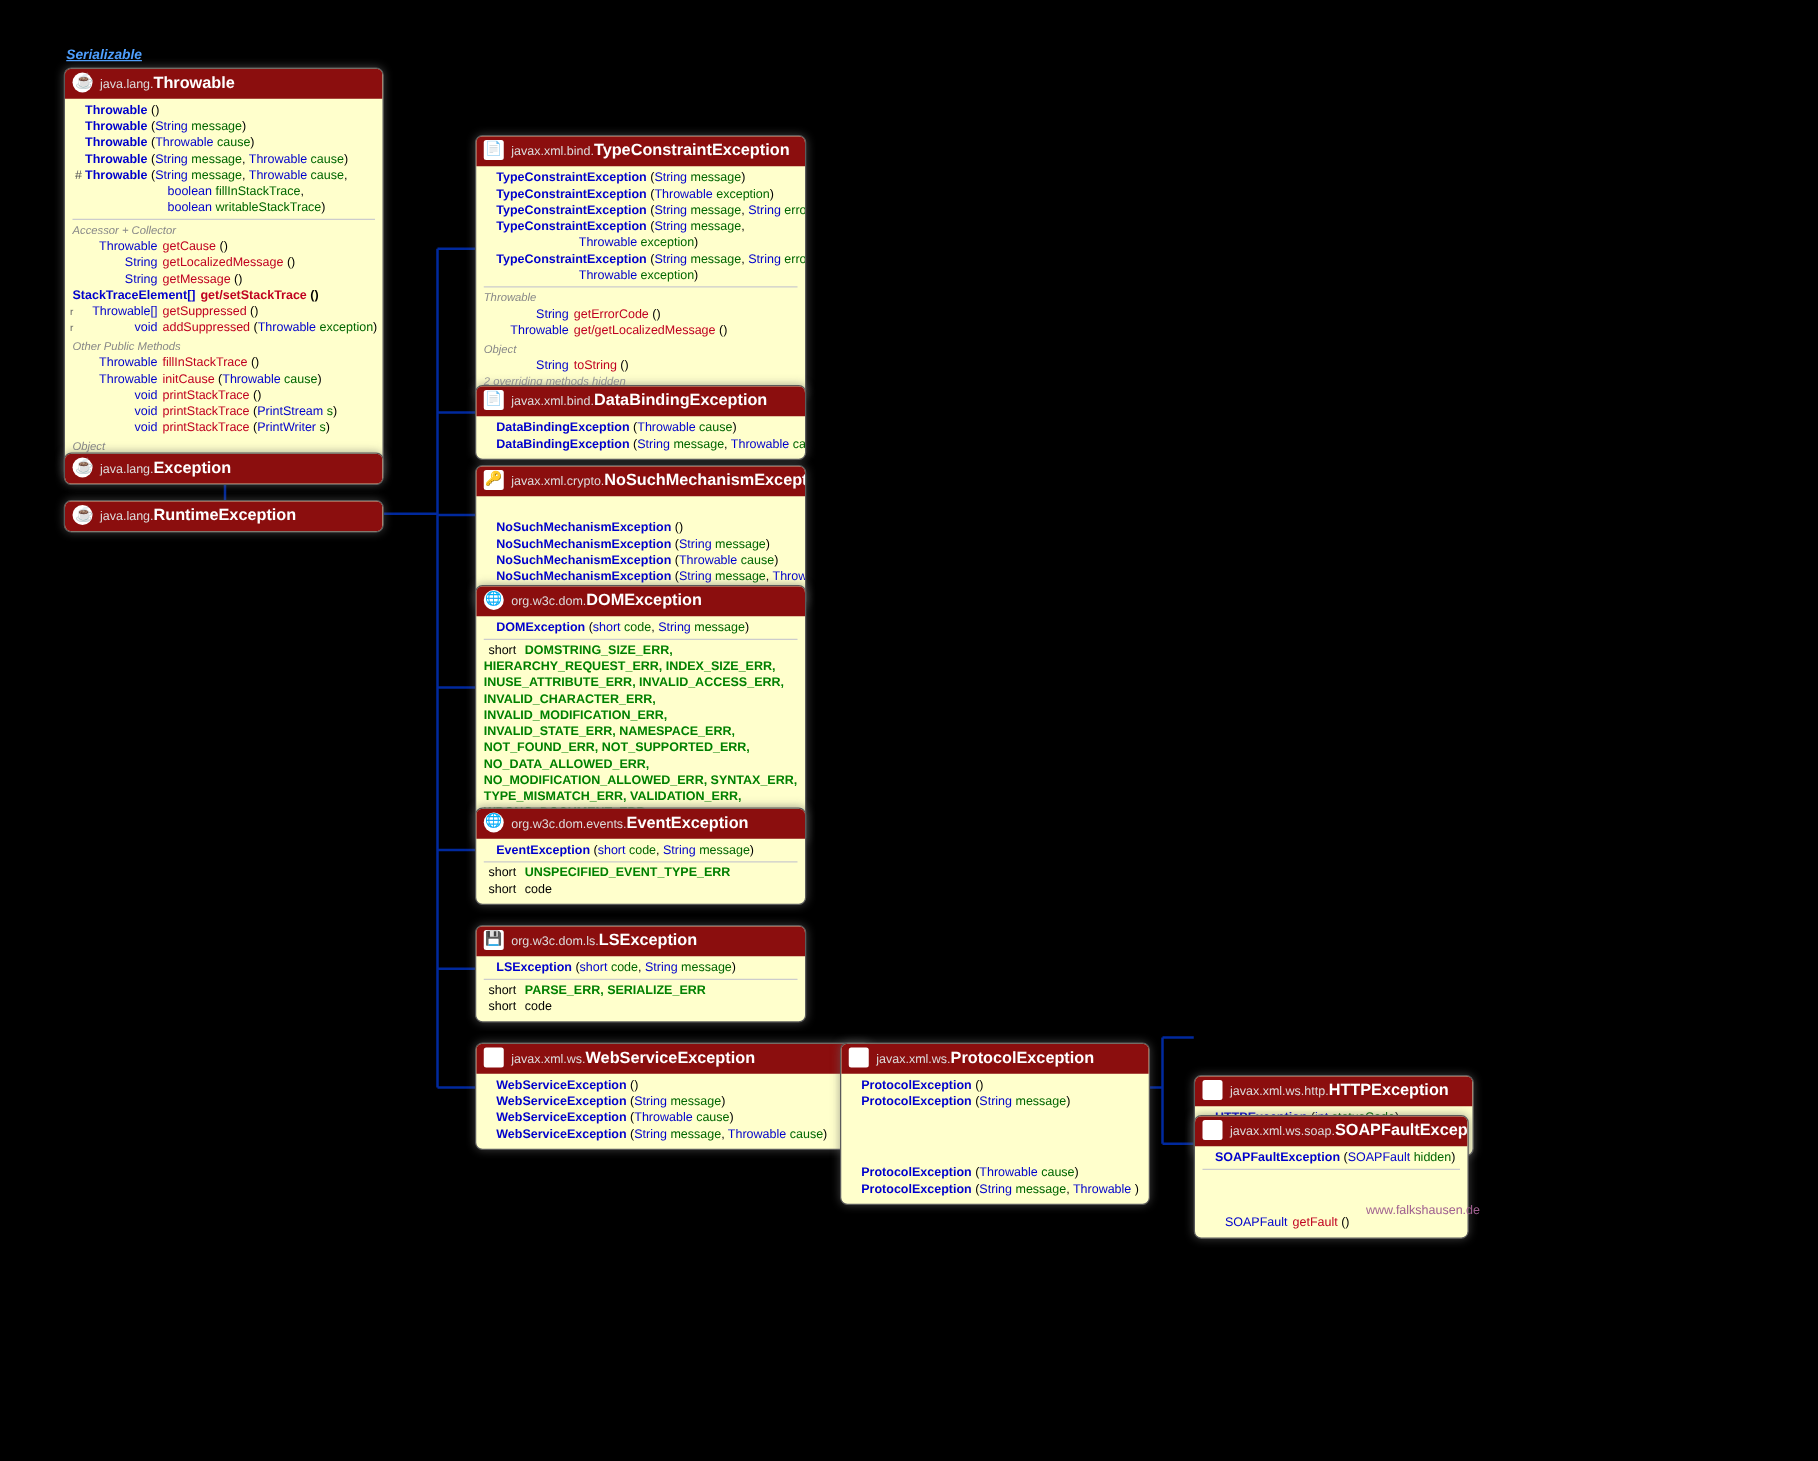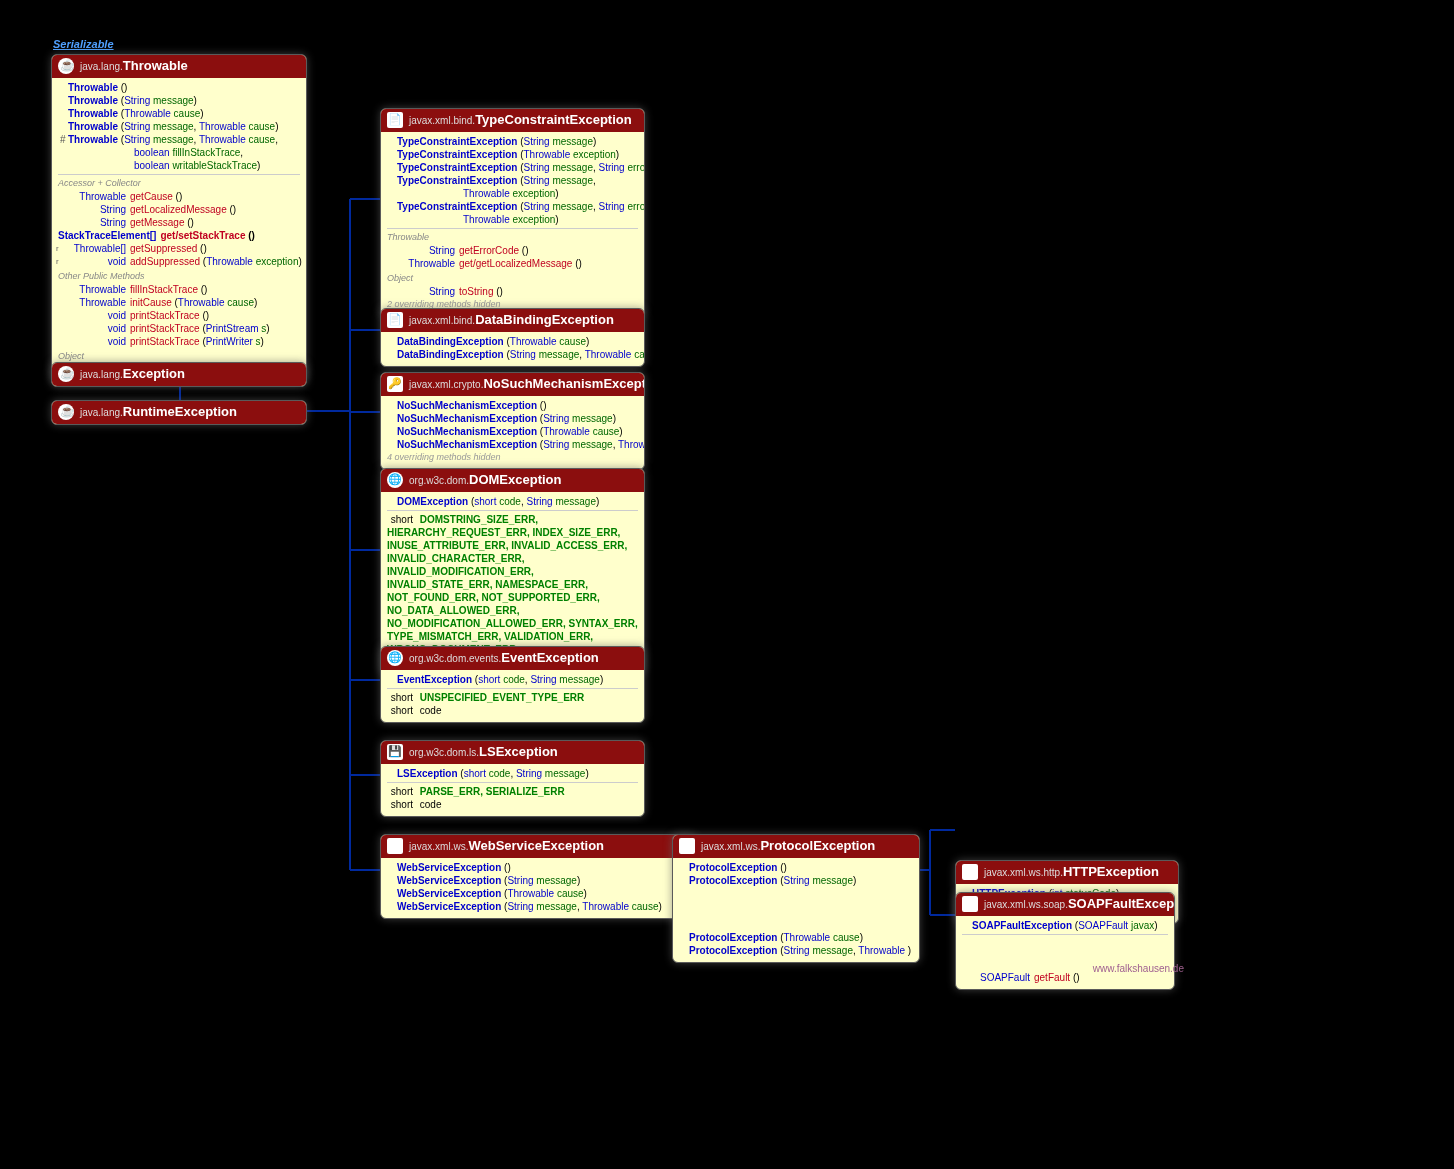--- a/index.html
+++ b/index.html
@@ -191,21 +191,21 @@
   <div class="box-header"><span class="icon icon-doc"></span><span class="pkg">javax.xml.bind.</span><span class="cls">DataBindingException</span></div>
   <div class="box-body" id="dbe-body">
       <div class="row" style="position:relative; padding-left:10px;"><span class="ctor">DataBindingException</span> (<span class="param-t">Throwable</span> <span class="param-n">cause</span>)</div>
       <div class="row" style="position:relative; padding-left:10px;"><span class="ctor">DataBindingException</span> (<span class="param-t">String</span> <span class="param-n">message</span>, <span class="param-t">Throwable</span> <span class="param-n">cause</span>)</div>
     </div>
 </div>
 
 <div class="box" style="left:380px; top:372px; width:265px;">
   <div class="box-header"><span class="icon icon-lock"></span><span class="pkg">javax.xml.crypto.</span><span class="cls">NoSuchMechanismException</span></div>
   <div class="box-body" id="nsme-body">
-      <div class="row" style="position:relative; padding-left:10px;"><span class="ctor">NoSuchMechanismException</span> ()</div>
+      <div class="row" style="position:relative; padding-left:10px;margin-top:16px;"><span class="ctor">NoSuchMechanismException</span> ()</div>
       <div class="row" style="position:relative; padding-left:10px;"><span class="ctor">NoSuchMechanismException</span> (<span class="param-t">String</span> <span class="param-n">message</span>)</div>
       <div class="row" style="position:relative; padding-left:10px;"><span class="ctor">NoSuchMechanismException</span> (<span class="param-t">Throwable</span> <span class="param-n">cause</span>)</div>
       <div class="row" style="position:relative; padding-left:10px;"><span class="ctor">NoSuchMechanismException</span> (<span class="param-t">String</span> <span class="param-n">message</span>, <span class="param-t">Throwable</span> )</div>
       <div class="hidden-note">4 overriding methods hidden</div>
     </div>
 </div>
 
 <div class="box" style="left:380px; top:468px; width:265px;">
   <div class="box-header"><span class="icon icon-globe"></span><span class="pkg">org.w3c.dom.</span><span class="cls">DOMException</span></div>
   <div class="box-body" id="dome-body">
@@ -261,19 +261,19 @@
   <div class="box-body" id="httpe-body">
       <div class="row" style="position:relative; padding-left:10px;"><span class="ctor">HTTPException</span> (<span class="param-t">int</span> <span class="param-n">statusCode</span>)</div>
       <div class="hr"></div>
       <div class="row" style="position:relative;"><span class="ret">int</span><span class="method">getStatusCode</span> ()</div>
     </div>
 </div>
 
 <div class="box" style="left:955px; top:892px; width:220px;">
   <div class="box-header"><span class="icon icon-mail"></span><span class="pkg">javax.xml.ws.soap.</span><span class="cls">SOAPFaultException</span></div>
   <div class="box-body" id="sfe-body">
-      <div class="row" style="position:relative; padding-left:10px;"><span class="ctor">SOAPFaultException</span> (<span class="param-t">SOAPFault</span> <span class="param-n">javax</span>)</div>
+      <div class="row" style="position:relative; padding-left:10px;"><span class="ctor">SOAPFaultException</span> (<span class="param-t">SOAPFault</span> <span class="param-n">hidden</span>)</div>
       <div class="hr"></div>
       <div class="row" style="position:relative;margin-top:36px;"><span class="ret">SOAPFault</span><span class="method">getFault</span> ()</div>
     </div>
 </div>
 
 <div class="watermark" style="right:270px; bottom:195px;">www.falkshausen.de</div>
 
 </body></html>

